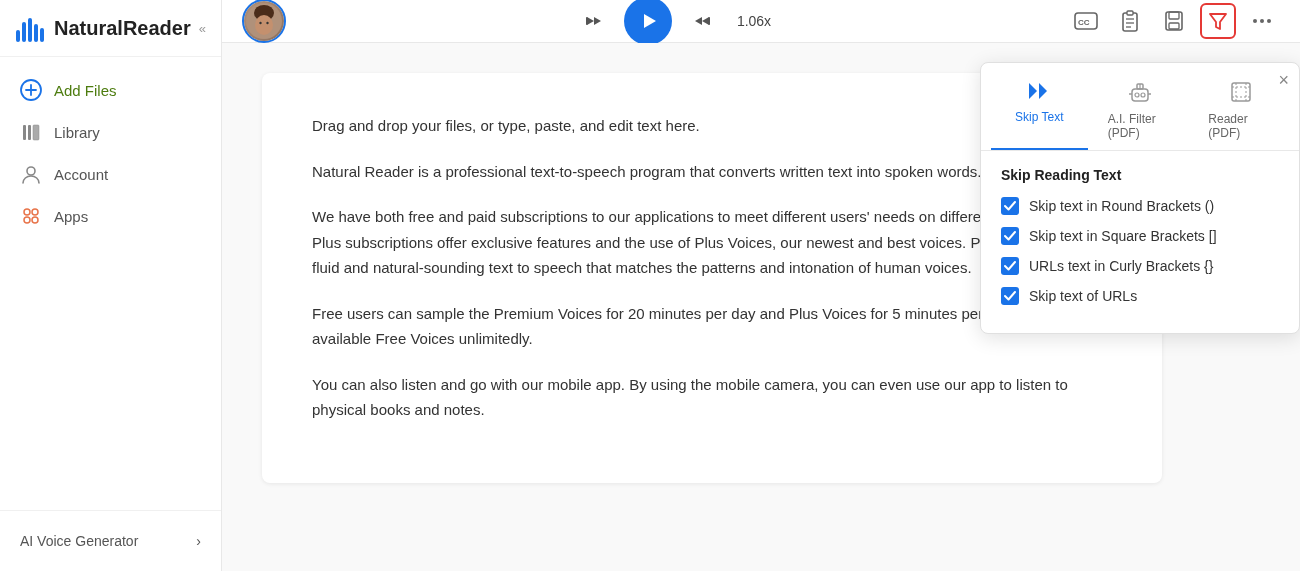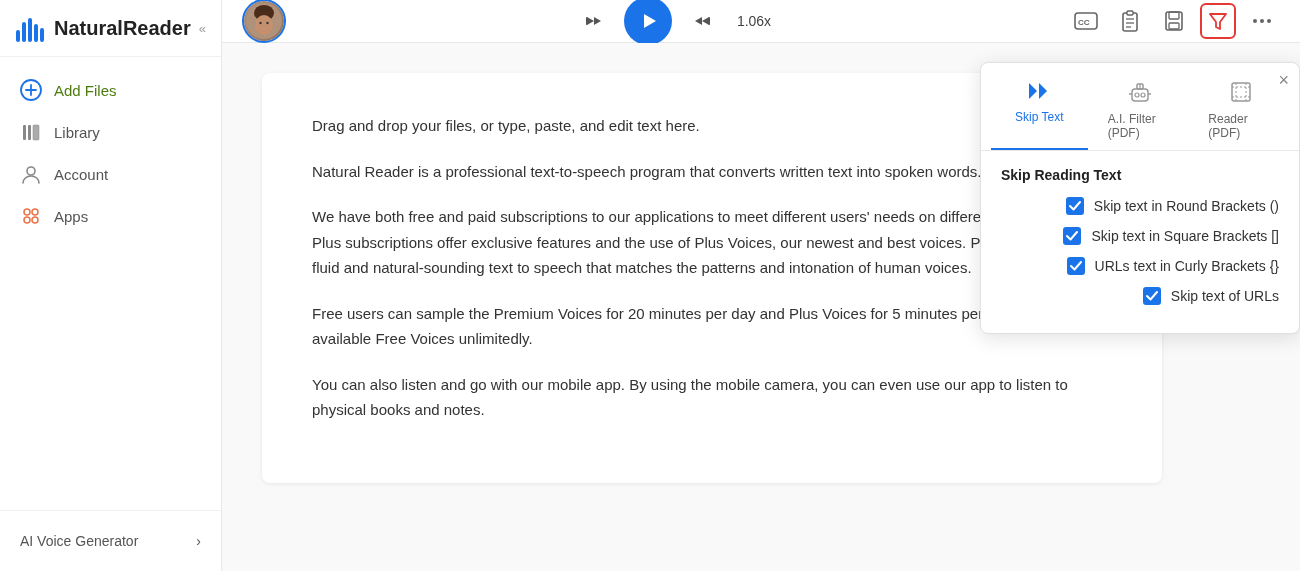--- a/index.html
+++ b/index.html
@@ -254,21 +254,20 @@
       font-size: 14px;
       font-weight: 600;
       color: #222;
       margin-bottom: 14px;
     }
     .check-row {
       display: flex;
       align-items: center;
       gap: 10px;
       margin-bottom: 12px;
-      justify-content: flex-end;
     }
     .check-box {
       width: 18px;
       height: 18px;
       background: #1a73e8;
       border-radius: 3px;
       display: flex;
       align-items: center;
       justify-content: center;
       flex-shrink: 0;

